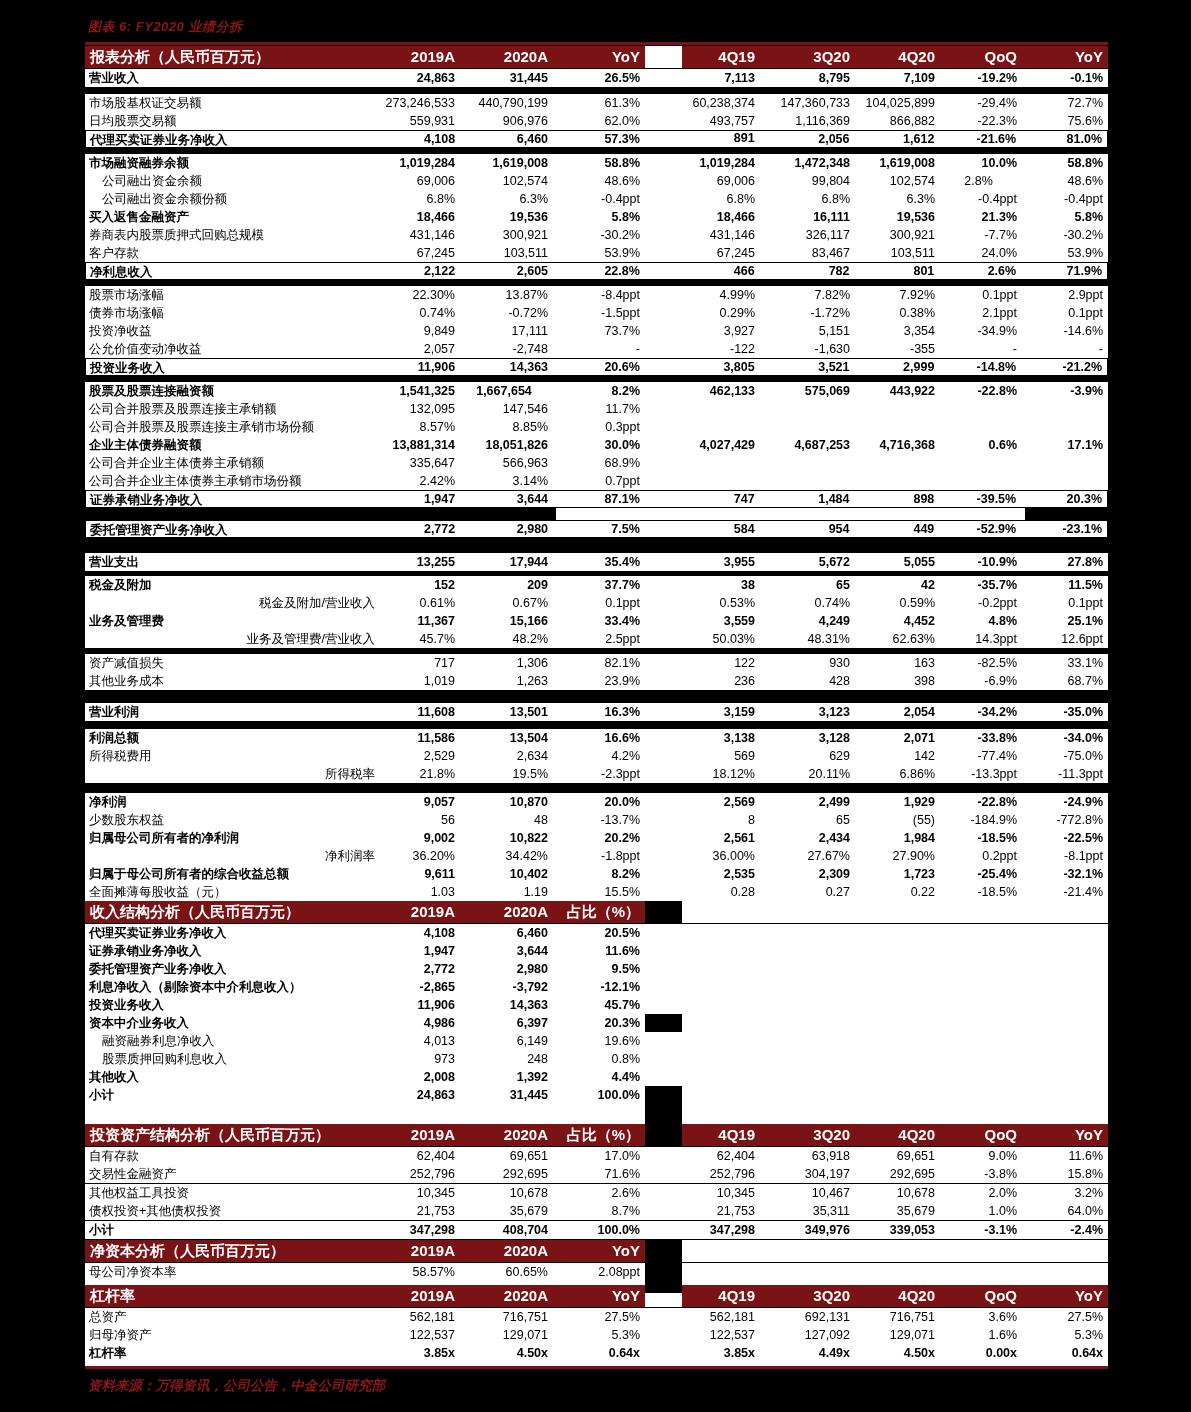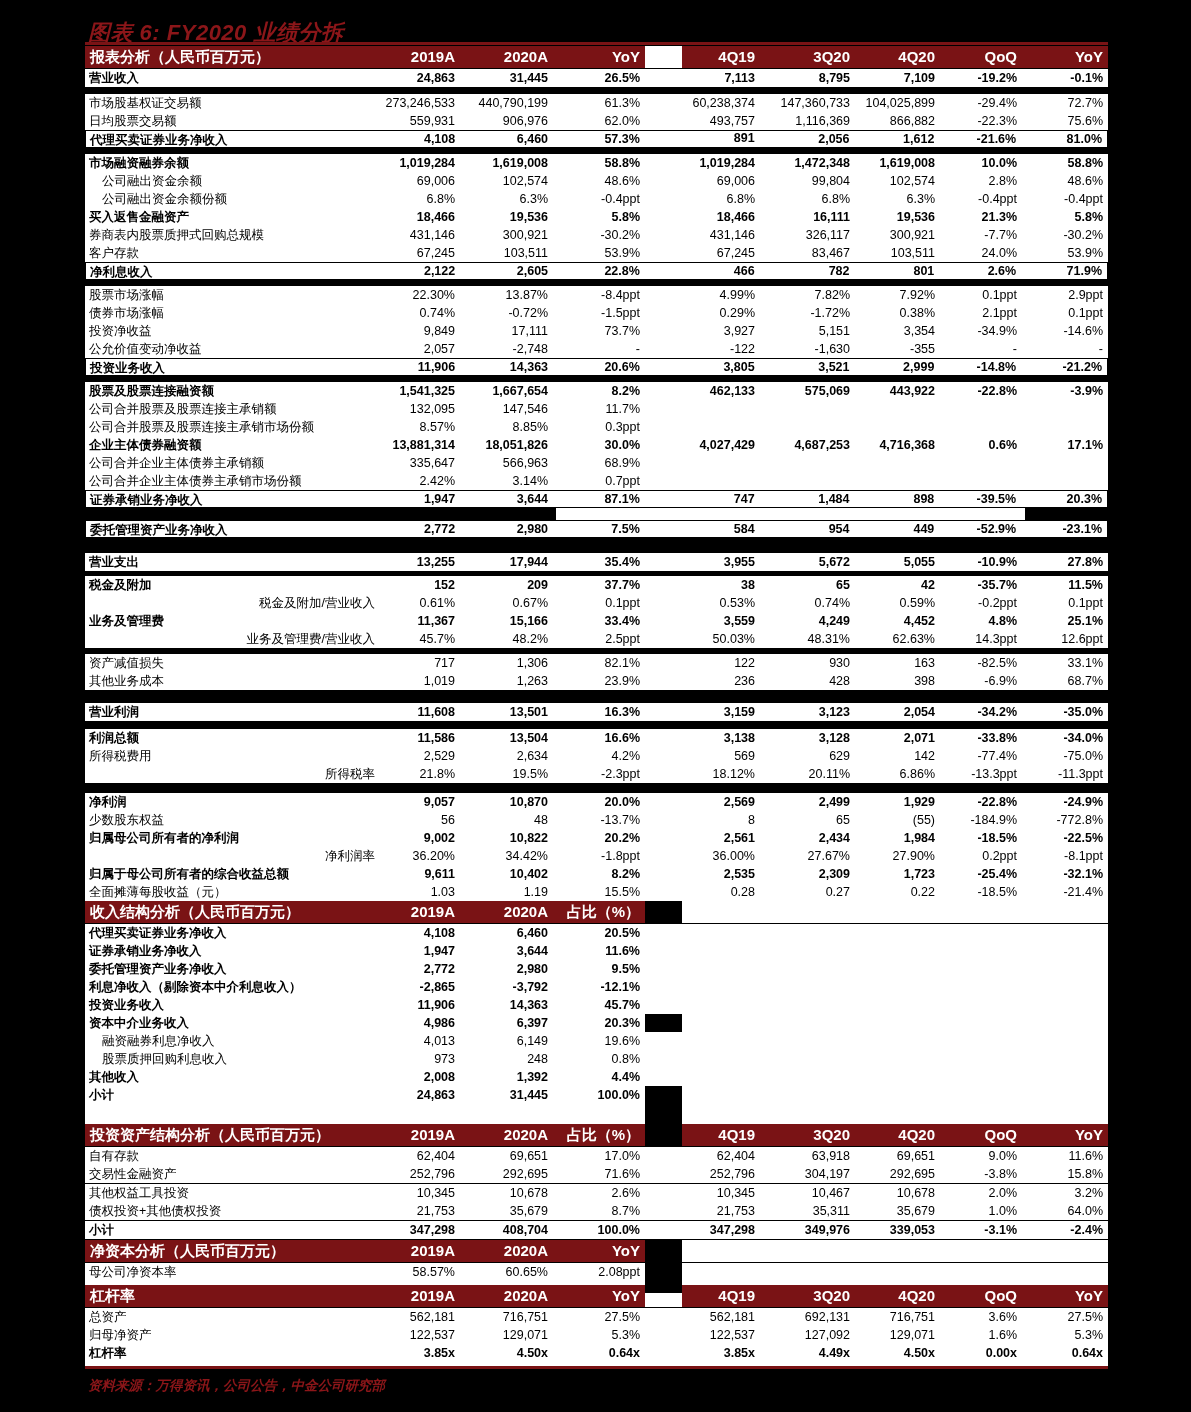--- a/index.html
+++ b/index.html
@@ -1,19 +1,19 @@
 <!DOCTYPE html>
 <html><head>
 <meta charset="utf-8">
 <style>
   html,body{margin:0;padding:0;}
   body{width:1191px;height:1412px;background:#000;position:relative;overflow:hidden;
        font-family:"Liberation Sans","DejaVu Sans",sans-serif;-webkit-font-smoothing:antialiased;}
   .page{position:absolute;inset:0;background:#000;}
-  .fig-title{position:absolute;left:88px;top:18px;font-size:22px;font-weight:bold;font-style:italic;
+  .fig-title{position:absolute;left:88px;top:18px;font-size:13px;font-weight:bold;font-style:italic;
              color:#8C1619;letter-spacing:.5px;white-space:nowrap;}
   .rule-top{position:absolute;left:85px;top:42px;width:1023px;height:3px;background:#7A1315;}
   .tbl{position:absolute;left:85px;top:46px;width:1023px;font-size:12.5px;color:#000;}
   .sec-header{display:flex;height:22px;line-height:22px;background:#fff;border-bottom:1.5px solid #000;position:relative;}
   .hseg{display:flex;height:100%;}
   .maroon{background:#7A1315;color:#fff;font-weight:bold;font-size:15px;}
   .hlabel{flex:1;padding-left:5px;white-space:nowrap;}
   .row{display:flex;height:18px;line-height:18px;background:#fff;position:relative;}
   .row.boxed{border-top:1.5px solid #000;border-bottom:1.5px solid #000;
              border-left:1px solid #000;border-right:1px solid #000;box-sizing:border-box;}
@@ -232,21 +232,21 @@
         <div class="gapcell"></div>
         <div class="cell" style="width: 78px;">
           <span>69,006</span>
         </div>
         <div class="cell" style="width: 95px;">
           <span>99,804</span>
         </div>
         <div class="cell" style="width: 85px;">
           <span>102,574</span>
         </div>
-        <div class="cell" style="width: 82px;">
+        <div class="cell" style="width: 82px; justify-content: center;">
           <span>2.8%</span>
         </div>
         <div class="cell" style="width: 86px;">
           <span>48.6%</span>
         </div>
       </div>
       <div class="row">
         <div class="label ind">公司融出资金余额份额</div>
         <div class="cell" style="width: 75px;">
           <span>6.8%</span>
@@ -524,21 +524,21 @@
         </div>
         <div class="cell" style="width: 86px;">
           <span>-21.2%</span>
         </div>
       </div>
       <div class="row bold" style="margin-top: 6px;">
         <div class="label">股票及股票连接融资额</div>
         <div class="cell" style="width: 75px;">
           <span>1,541,325</span>
         </div>
-        <div class="cell" style="width: 93px;">
+        <div class="cell" style="width: 93px; justify-content: center;">
           <span>1,667,654</span>
         </div>
         <div class="cell" style="width: 92px;">
           <span>8.2%</span>
         </div>
         <div class="gapcell"></div>
         <div class="cell" style="width: 78px;">
           <span>462,133</span>
         </div>
         <div class="cell" style="width: 95px;">

